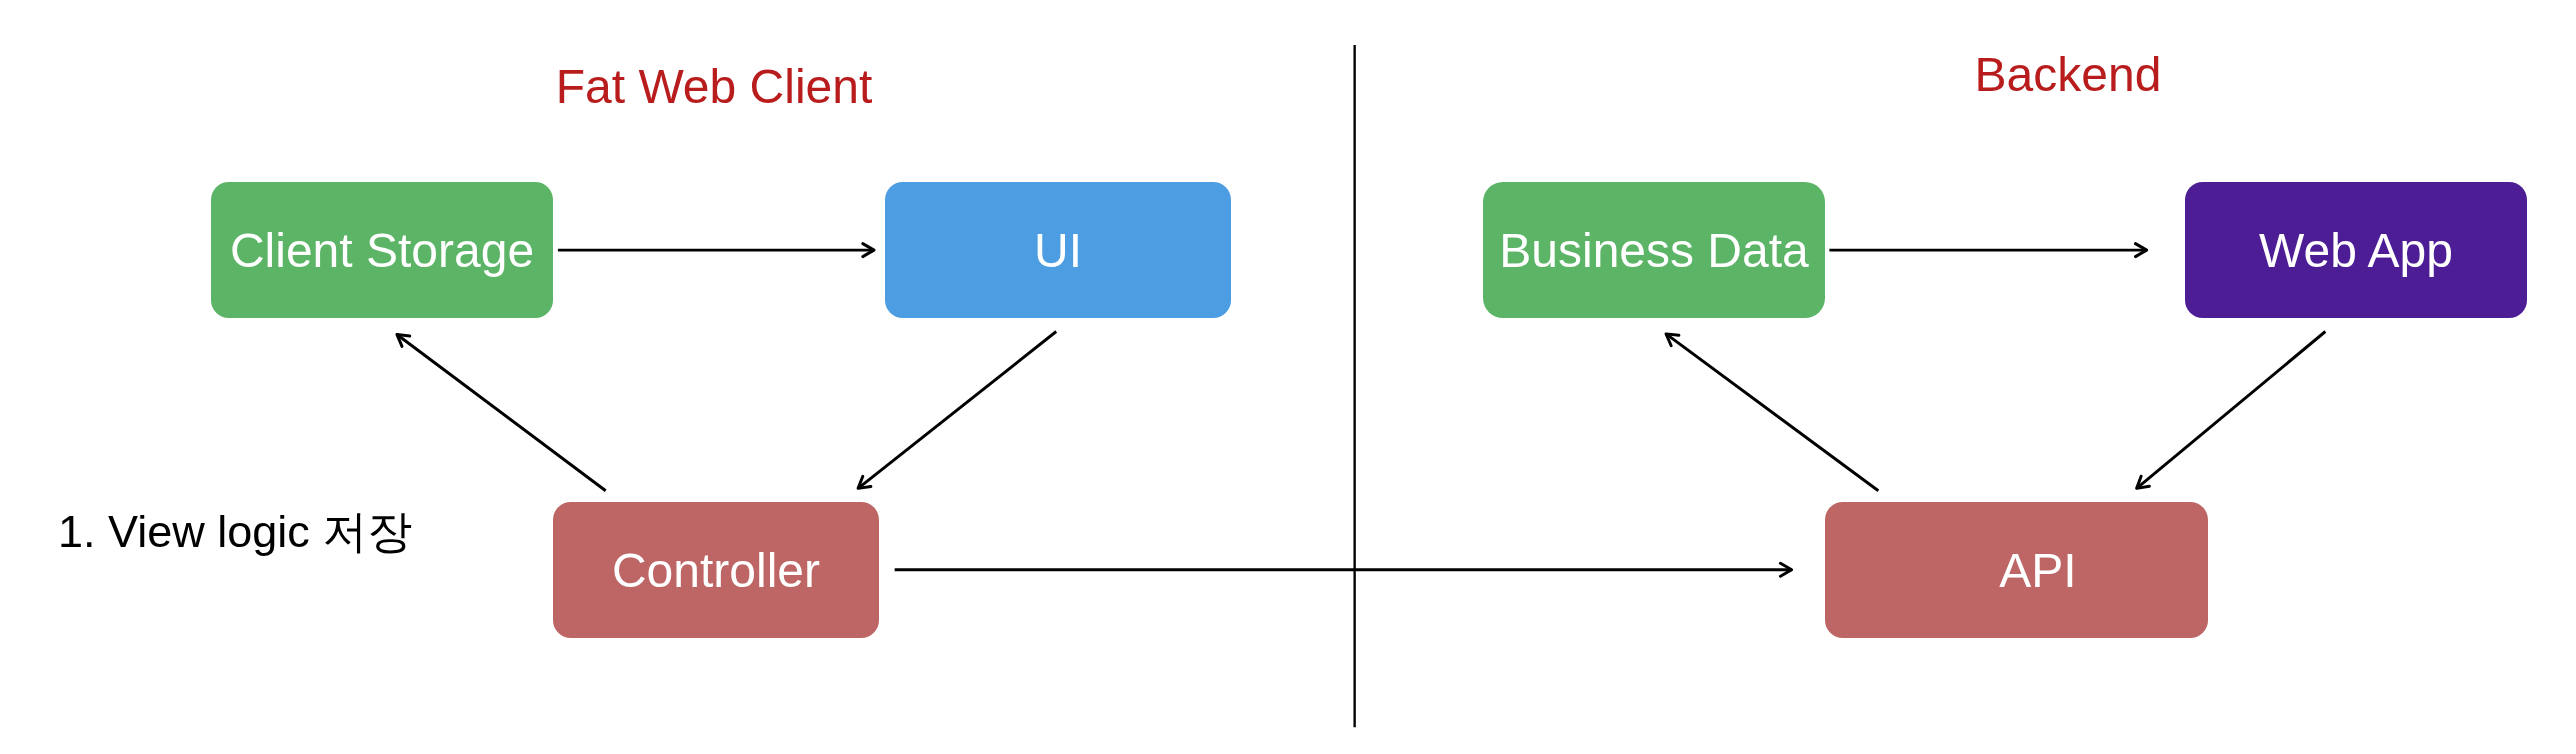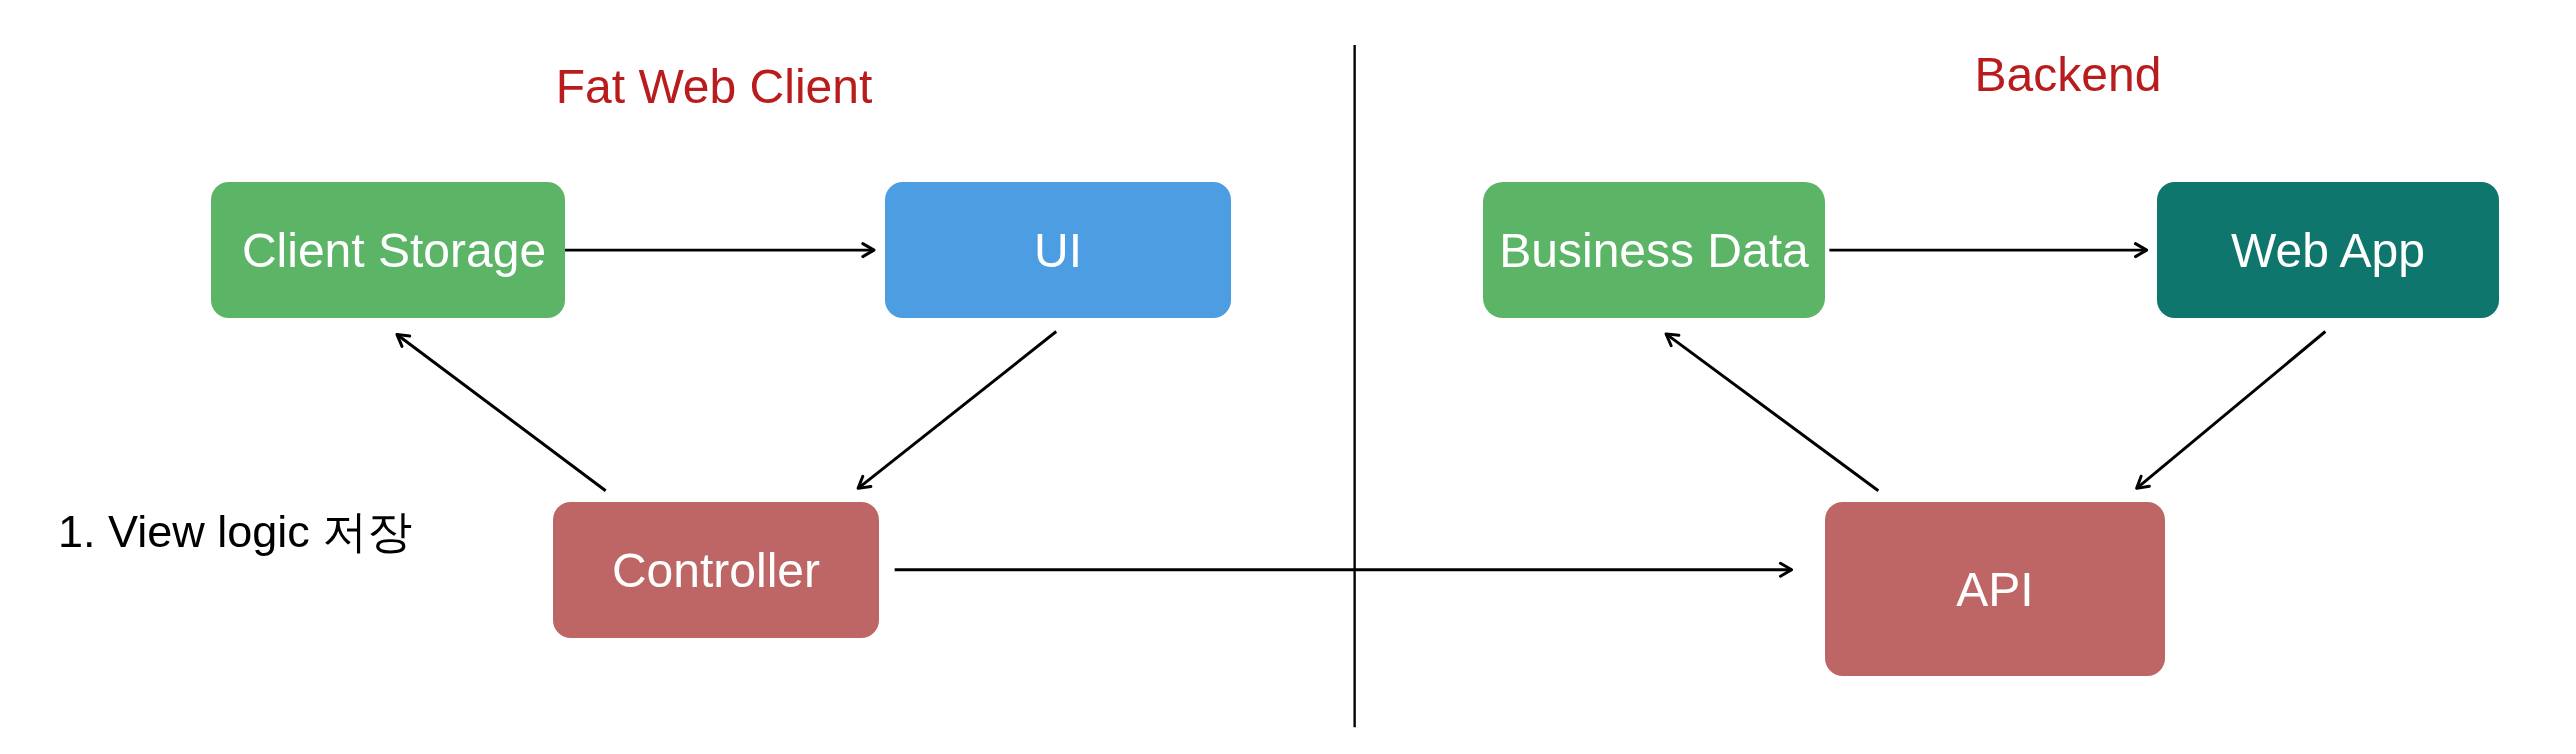--- a/index.html
+++ b/index.html
@@ -12,26 +12,26 @@
     letter-spacing:0px;white-space:nowrap;
   }
   .title-left{left:419px;top:59px;}
   .title-right{left:1773px;top:47px;}
 
   .node{
     position:absolute;display:flex;align-items:center;justify-content:center;
     border-radius:17.7px;color:#ffffff;font-size:48px;font-weight:400;
     white-space:nowrap;
   }
-  .node-client-storage{left:211px;top:182px;width:342px;height:136px;padding-left:12px;}
+  .node-client-storage{left:211px;top:182px;width:342px;height:136px;}
   .node-ui{left:885px;top:182px;width:346px;height:136px;}
   .node-controller{left:553px;top:502px;width:326px;height:136px;}
   .node-business-data{left:1483px;top:182px;width:342px;height:136px;}
   .node-web-app{left:2157px;top:182px;width:342px;height:136px;}
-  .node-api{left:1825px;top:502px;width:340px;height:174px;}
+  .node-api{left:1825px;top:502px;width:340px;height:136px;padding-left:43px;}
 
   .notes{
     position:absolute;left:58px;top:500px;
     font-size:45px;line-height:63px;color:#000000;white-space:nowrap;
   }
 
   .wires{position:absolute;left:0;top:0;width:2576px;height:755px;pointer-events:none;}
 </style>
 </head>
 <body>
@@ -69,21 +69,21 @@
   </div>
 
   <div class="node node-controller" style="background: rgb(189, 102, 101);">
     <span>Controller</span>
   </div>
 
   <div class="node node-business-data" style="background: rgb(92, 181, 103); border-radius: 20px;">
     <span>Business Data</span>
   </div>
 
-  <div class="node node-web-app" style="background: #0f766e;">
+  <div class="node node-web-app" style="background: #4c1d95; margin-left: 28px;">
     <span>Web App</span>
   </div>
 
   <div class="node node-api" style="background: rgb(189, 102, 101);">
     <span>API</span>
   </div>
 
   <div class="notes">
     <div>1. View logic 저장</div>
   </div>

